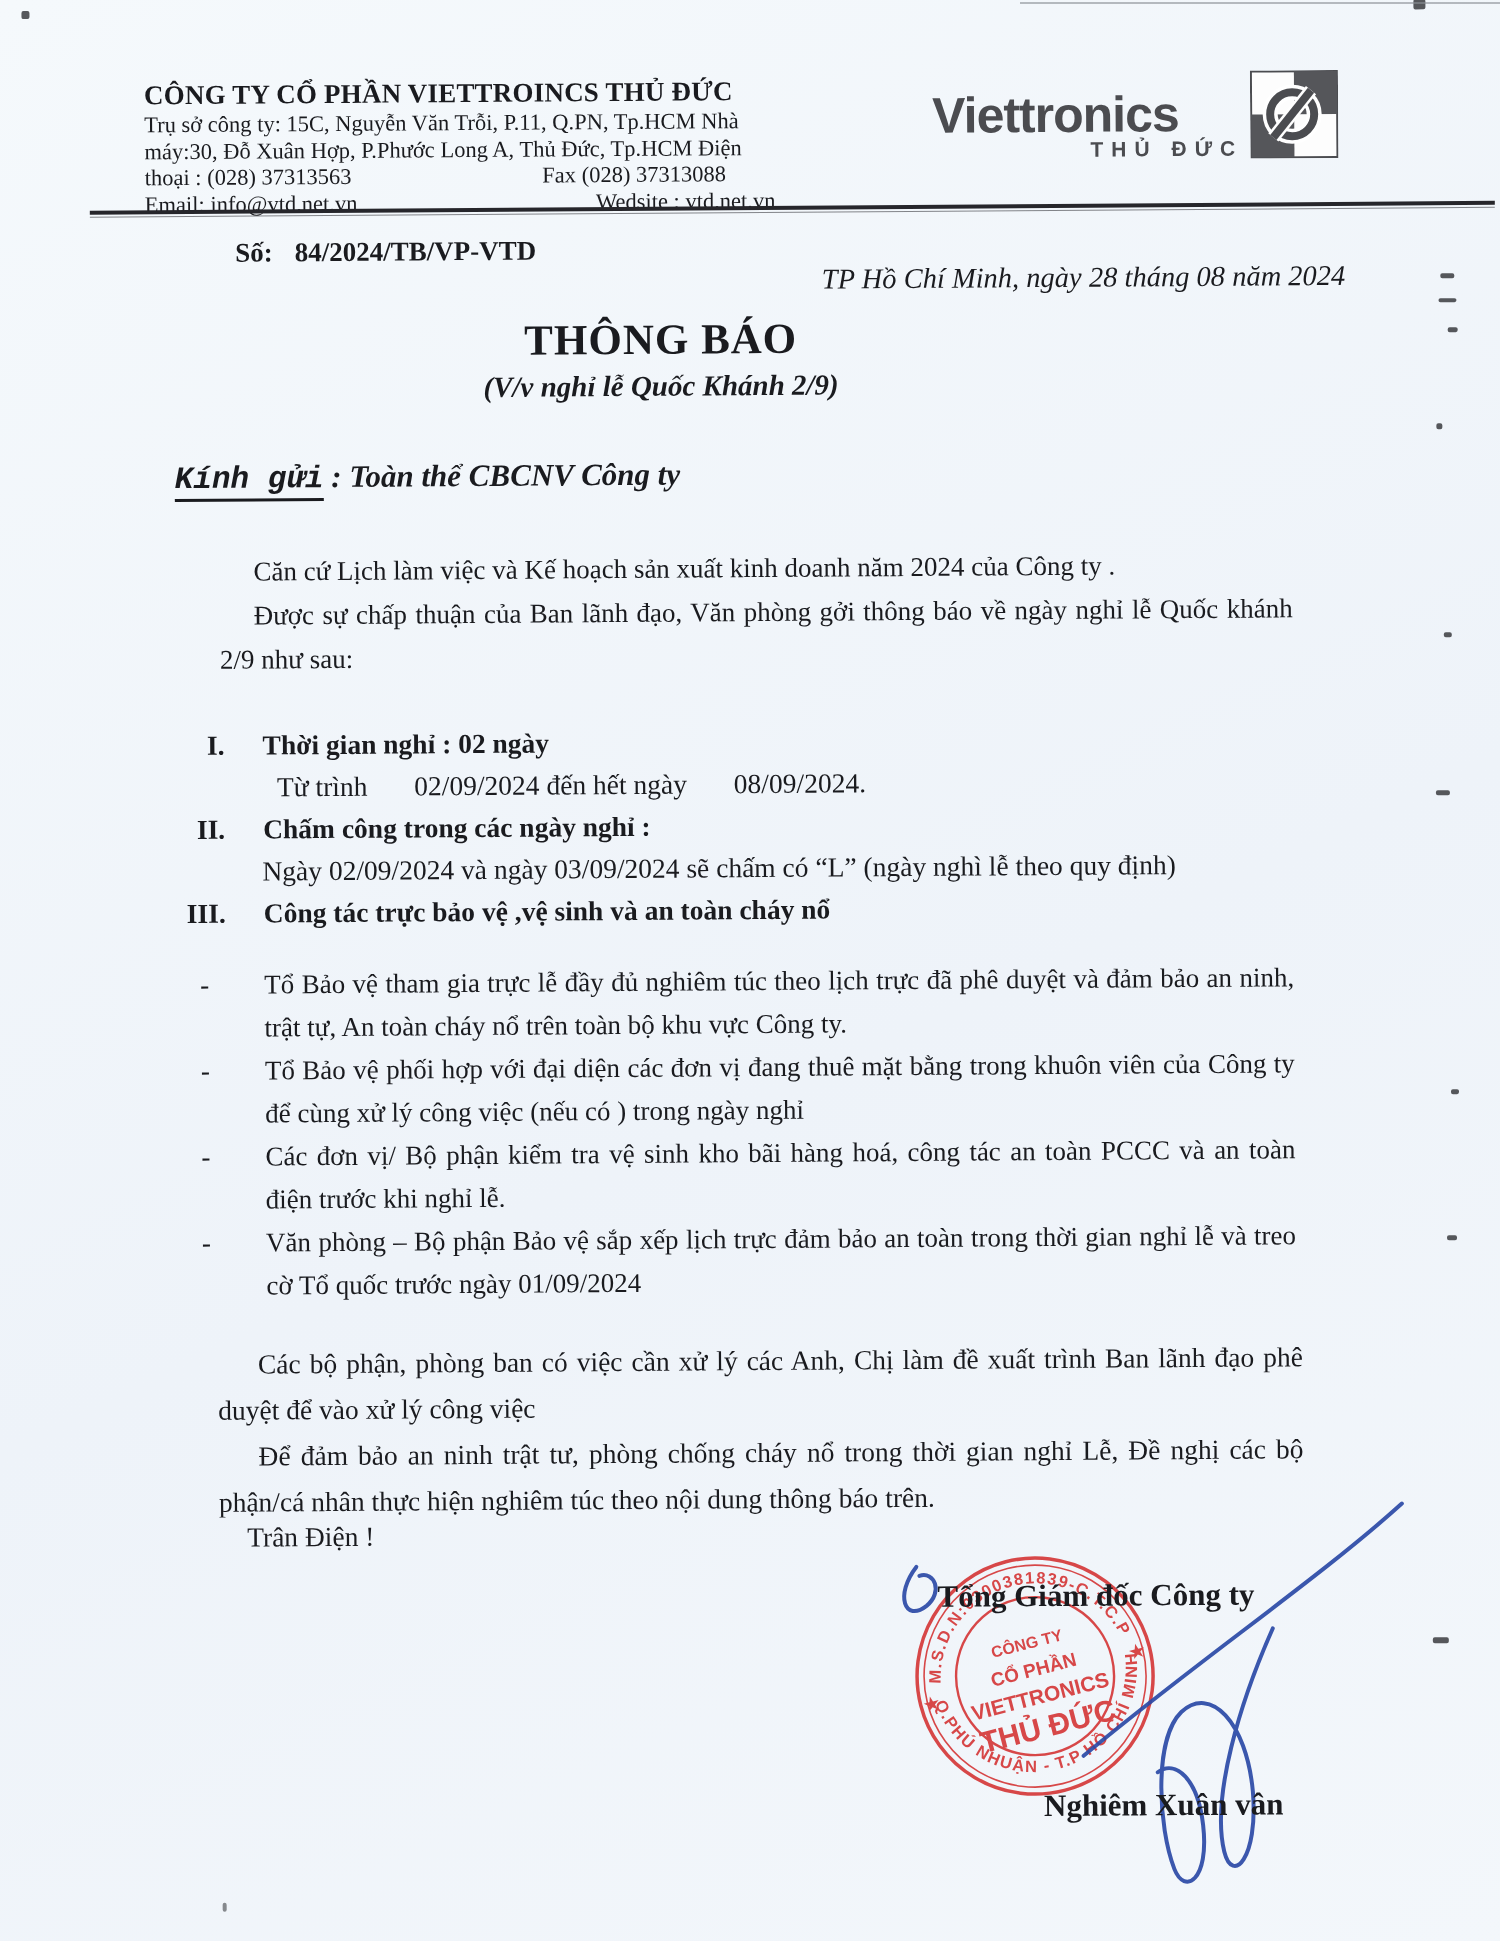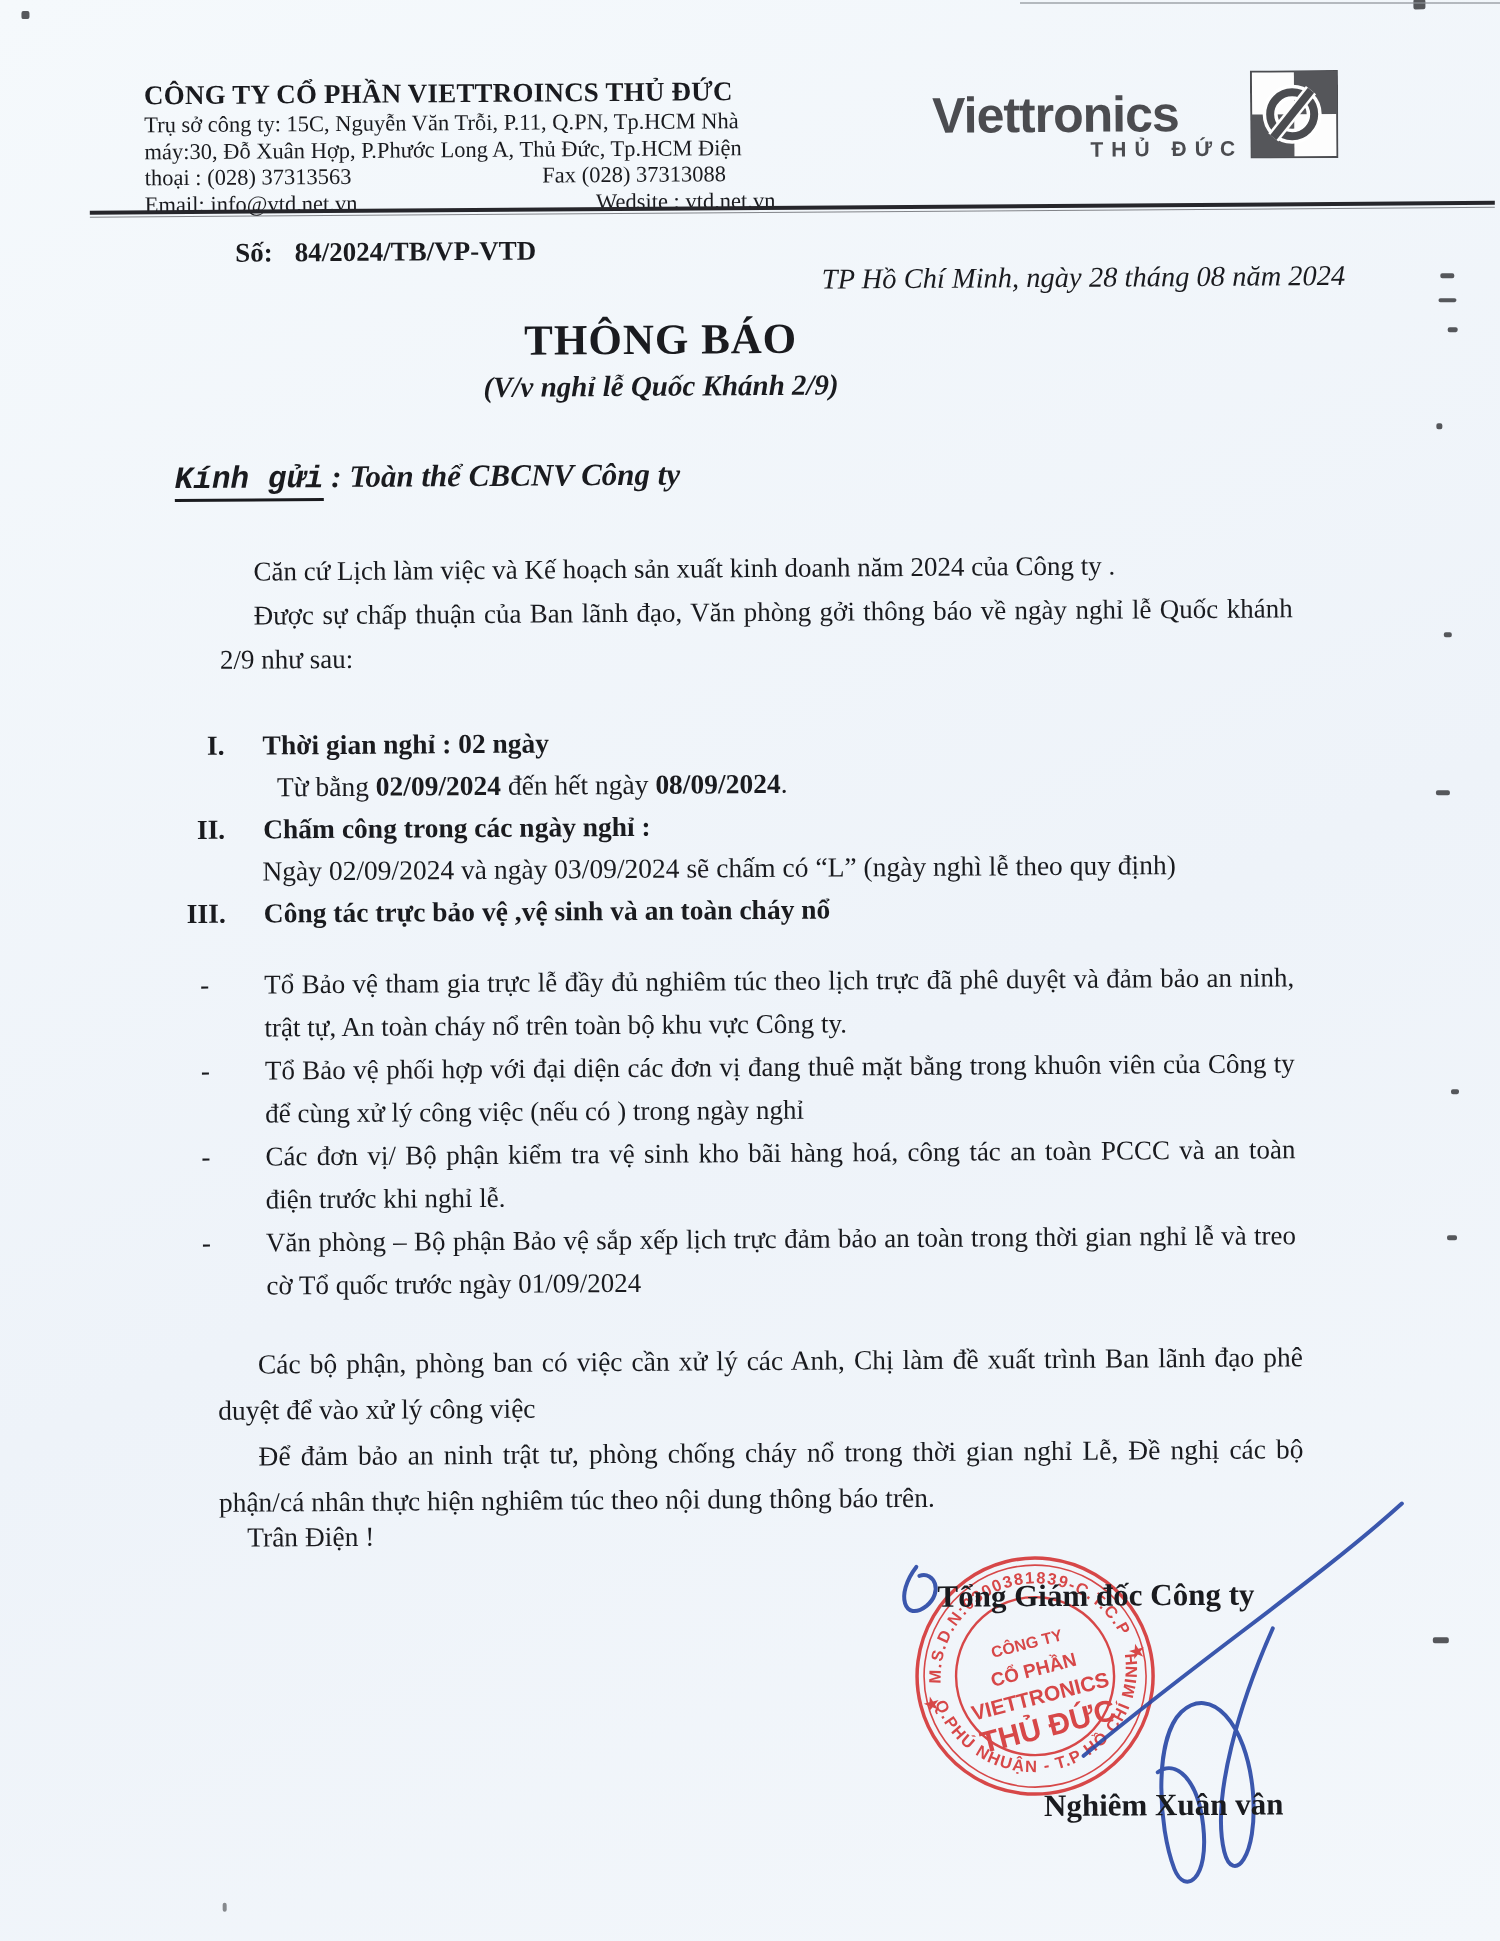--- a/index.html
+++ b/index.html
@@ -38,21 +38,21 @@
   .salutation{left:178px;top:456px;font-size:31px;font-weight:bold;font-style:italic;}
   .salutation .lbl{border-bottom:3px solid #1a1b1f;padding-bottom:2px;font-family:Liberation Mono, monospace;}
 
   .intro{left:222px;top:546px;width:1073px;font-size:27px;line-height:44px;text-align:justify;}
   .intro p{margin:0;text-indent:34px;}
 
   .sec-row{left:170px;display:flex;font-size:27.5px;font-weight:bold;}
   .sec-row .numeral{width:56px;text-align:right;}
   .sec-row .sec-title{margin-left:38px;}
   .sec-detail{left:278px;top:768px;font-size:27.5px;}
-  .sec-detail b{font-weight:bold;}
+  .sec-detail b{font-weight:normal;margin-left:40px;}
   .sec2-body{left:263px;top:852px;font-size:27.5px;}
 
   .bullets{left:200px;top:960px;width:1098px;font-size:27px;line-height:43px;}
   .bullet{display:flex;}
   .bullet .dash{width:64px;}
   .bullet .btxt{width:1030px;text-align:justify;}
 
   .closing{left:215px;top:1338px;width:1085px;font-size:27.5px;line-height:46px;text-align:justify;}
   .closing p{margin:0;text-indent:40px;}
   .regards{left:243px;top:1518px;font-size:27.5px;}
@@ -124,21 +124,21 @@
     <div class="abs intro">
       <p>Căn cứ Lịch làm việc và Kế hoạch sản xuất kinh doanh năm 2024 của Công ty .</p>
       <p>Được sự chấp thuận của Ban lãnh đạo, Văn phòng gởi thông báo về ngày nghỉ lễ Quốc khánh 2/9 như sau:</p>
     </div>
 
     <div class="abs sec-row" style="top:726px;">
       <span class="numeral">I.</span>
       <span class="sec-title">Thời gian nghỉ : 02 ngày</span>
     </div>
     <div class="abs sec-detail">
-      <span>Từ bằng </span><b>02/09/2024</b><span> đến hết ngày </span><b>08/09/2024</b><span>.</span>
+      <span>Từ trình </span><b>02/09/2024</b><span> đến hết ngày </span><b>08/09/2024</b><span>.</span>
     </div>
 
     <div class="abs sec-row" style="top:810px;">
       <span class="numeral">II.</span>
       <span class="sec-title">Chấm công trong các ngày nghỉ :</span>
     </div>
     <div class="abs sec2-body">Ngày 02/09/2024 và ngày 03/09/2024 sẽ chấm có “L” (ngày nghì lễ theo quy định)</div>
 
     <div class="abs sec-row" style="top:894px;">
       <span class="numeral">III.</span>

